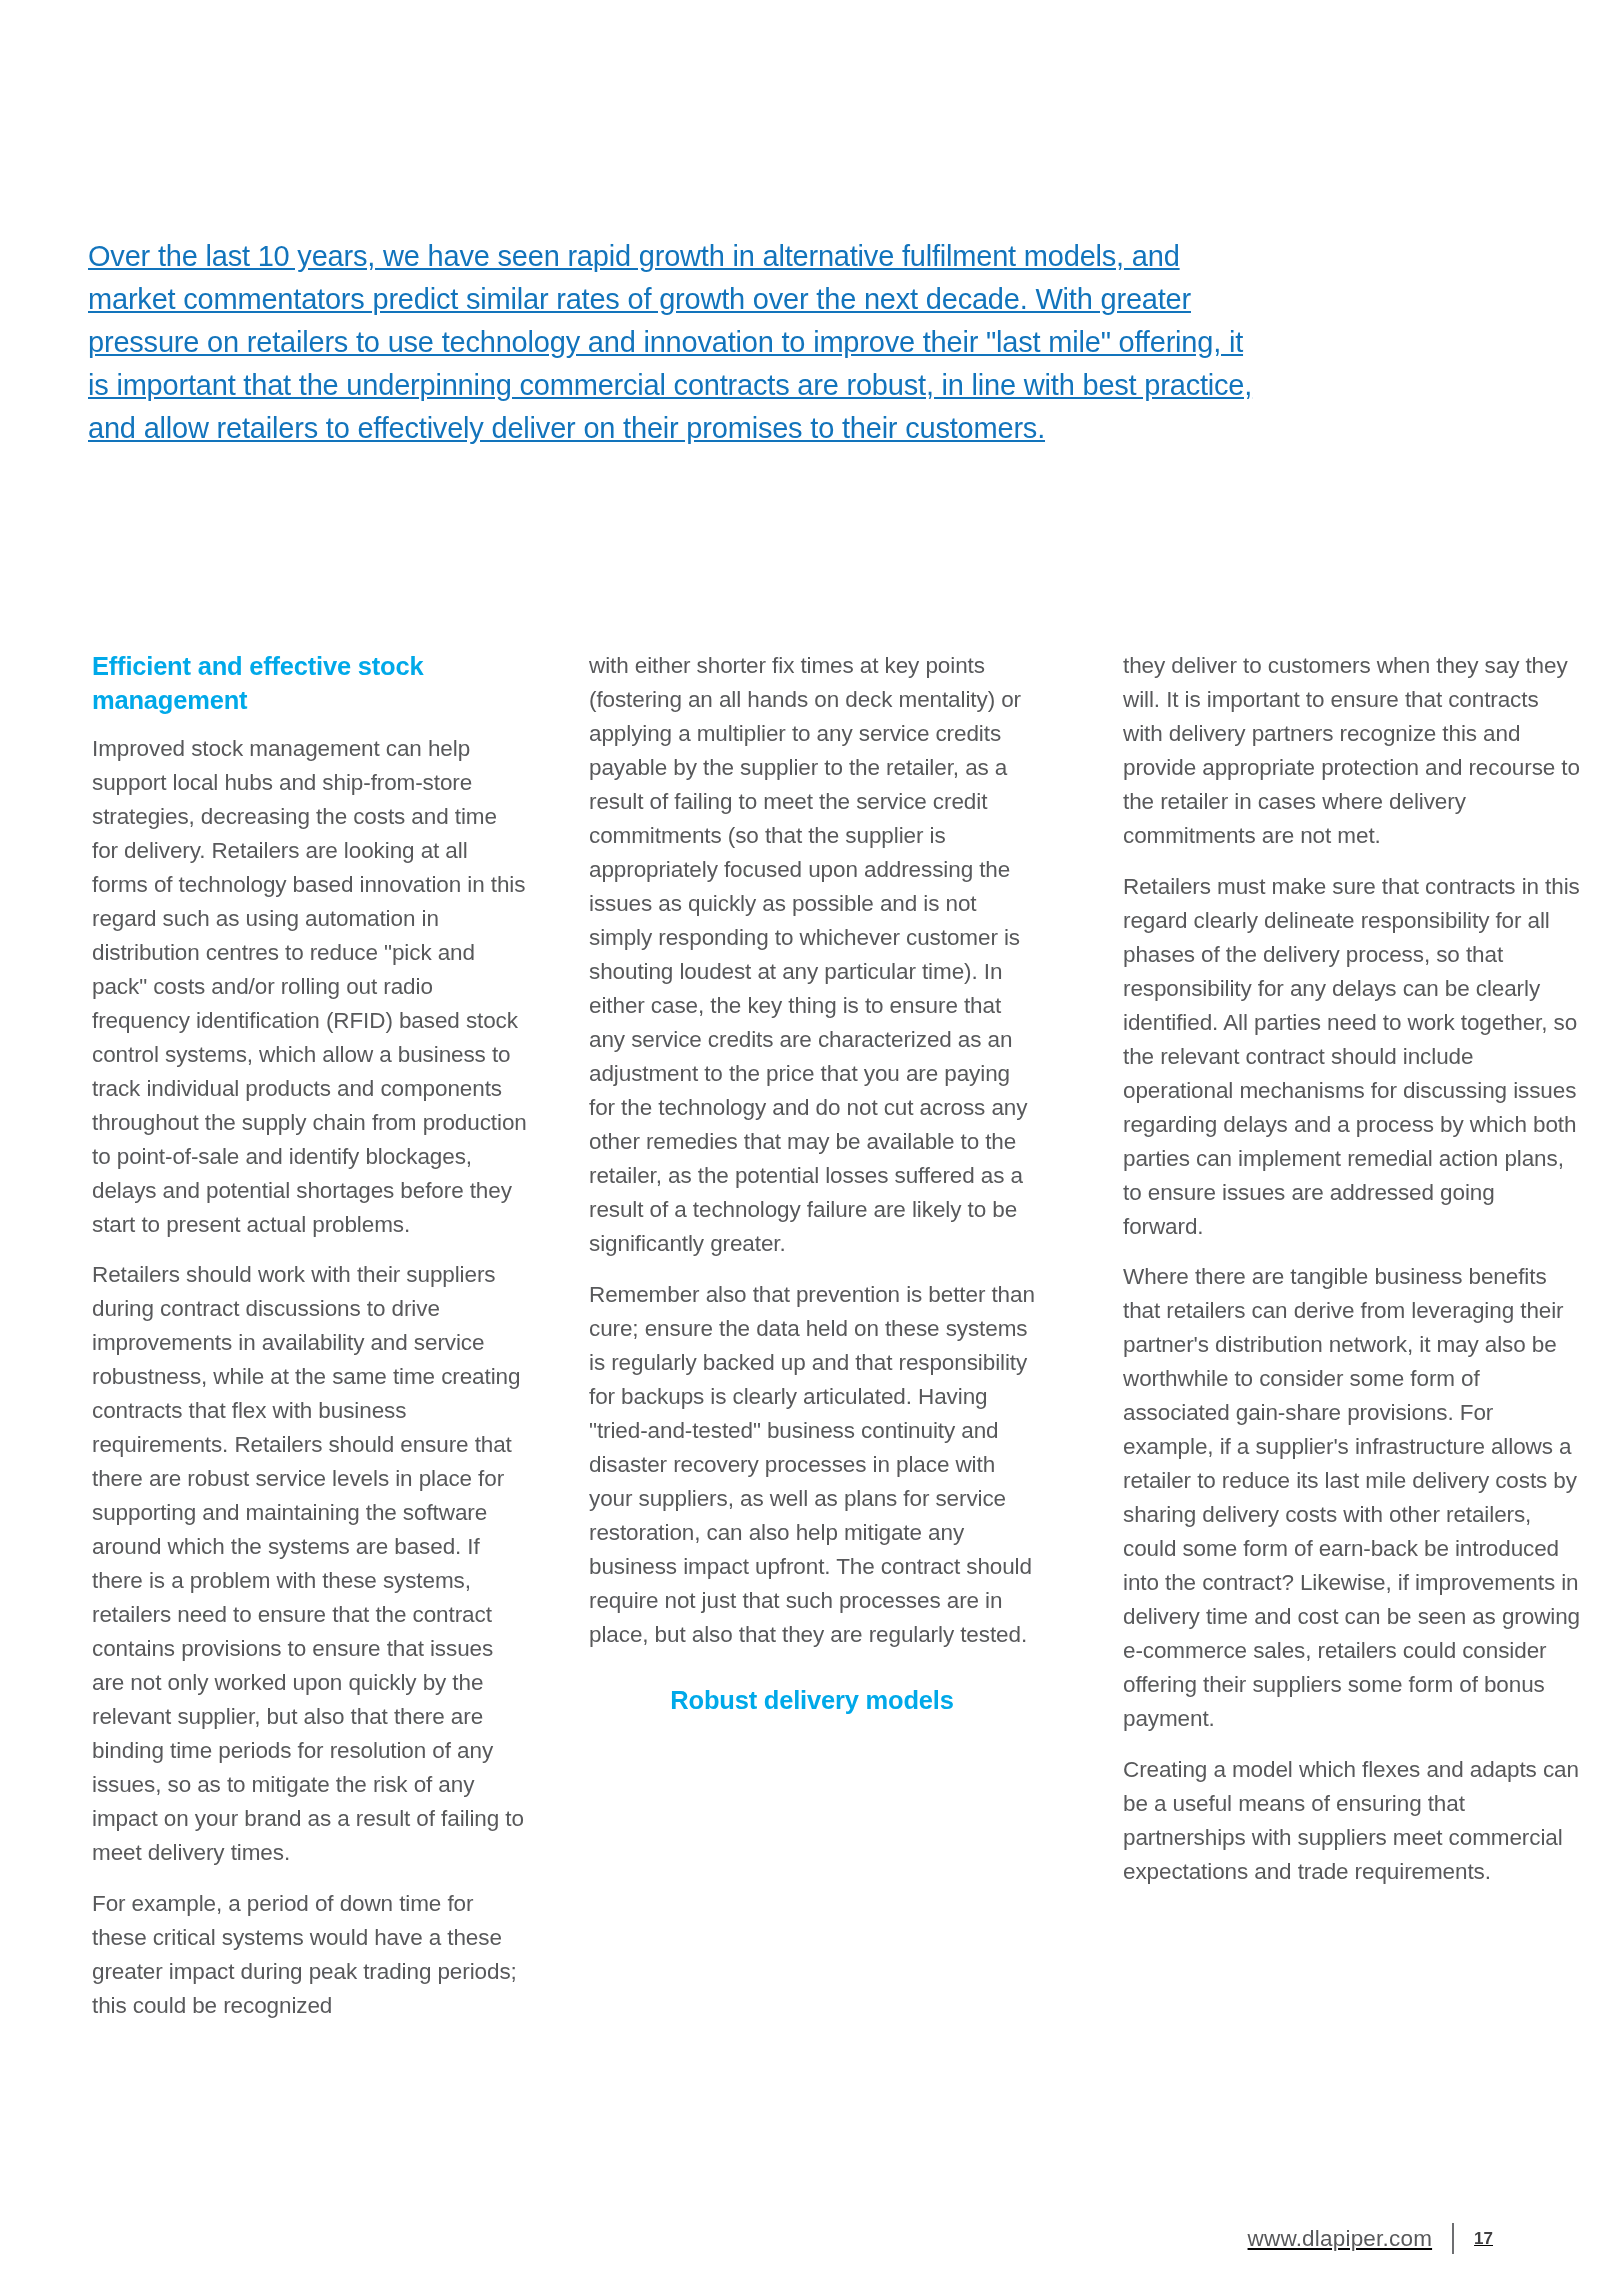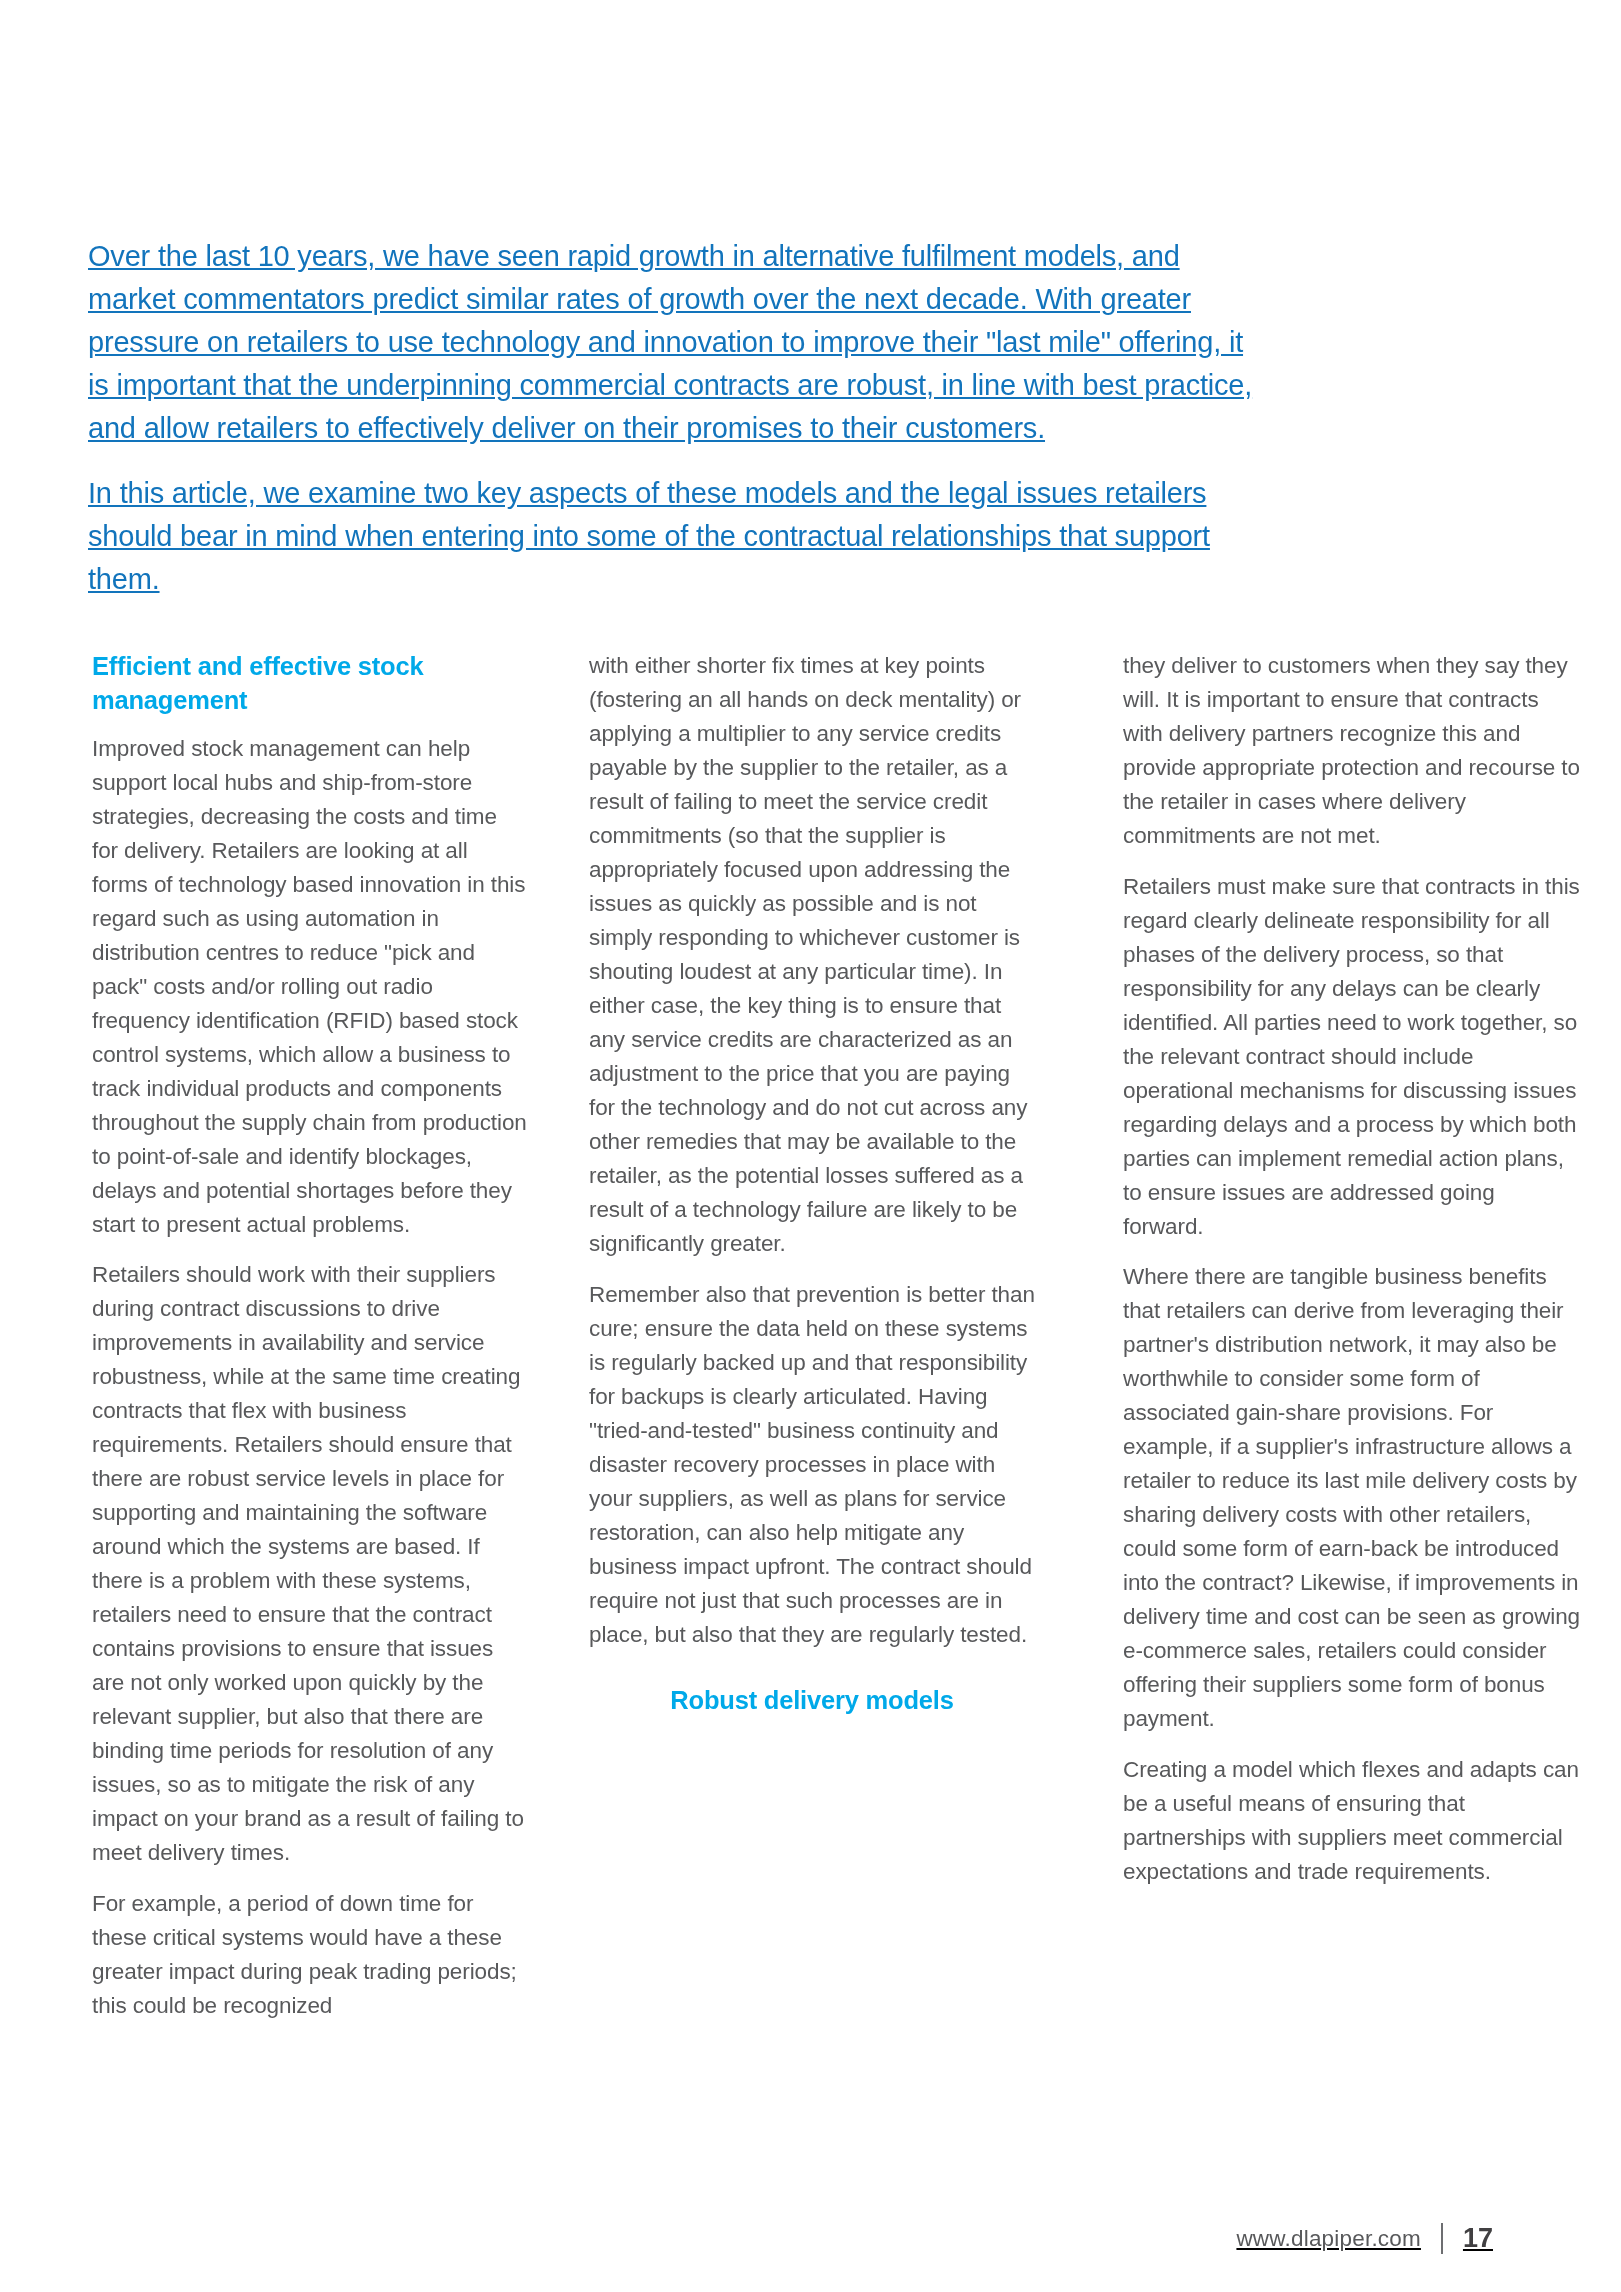--- a/index.html
+++ b/index.html
@@ -63,32 +63,31 @@
     letter-spacing: 0.2px;
     text-decoration: none;
   }
   .footer-divider {
     width: 2px;
     height: 31px;
     background: #6D6E71;
   }
   .page-number {
     color: #414042;
-    font-size: 27px;
+    font-size: 17px;
     font-weight: bold;
   }
 </style>
 </head>
 <body>
 
 <div class="page">
 
   <div class="intro">
     <p>Over the last 10 years, we have seen rapid growth in alternative fulfilment models, and market commentators predict similar rates of growth over the next decade. With greater pressure on retailers to use technology and innovation to improve their "last mile" offering, it is important that the underpinning commercial contracts are robust, in line with best practice, and allow retailers to effectively deliver on their promises to their customers.</p>
-    <p>In this article, we examine two key aspects of these models and the legal issues retailers should bear in mind when entering into some of the contractual relationships that support them.</p>
   </div>
 
   <div class="col col-1">
     <h3 class="col-heading">Efficient and effective stock management</h3>
     <p class="para">Improved stock management can help support local hubs and ship-from-store strategies, decreasing the costs and time for delivery. Retailers are looking at all forms of technology based innovation in this regard such as using automation in distribution centres to reduce "pick and pack" costs and/or rolling out radio frequency identification (RFID) based stock control systems, which allow a business to track individual products and components throughout the supply chain from production to point-of-sale and identify blockages, delays and potential shortages before they start to present actual problems.</p>
     <p class="para">Retailers should work with their suppliers during contract discussions to drive improvements in availability and service robustness, while at the same time creating contracts that flex with business requirements. Retailers should ensure that there are robust service levels in place for supporting and maintaining the software around which the systems are based. If there is a problem with these systems, retailers need to ensure that the contract contains provisions to ensure that issues are not only worked upon quickly by the relevant supplier, but also that there are binding time periods for resolution of any issues, so as to mitigate the risk of any impact on your brand as a result of failing to meet delivery times.</p>
     <p class="para">For example, a period of down time for these critical systems would have a these greater impact during peak trading periods; this could be recognized</p>
   </div>
 
   <div class="col col-2">

